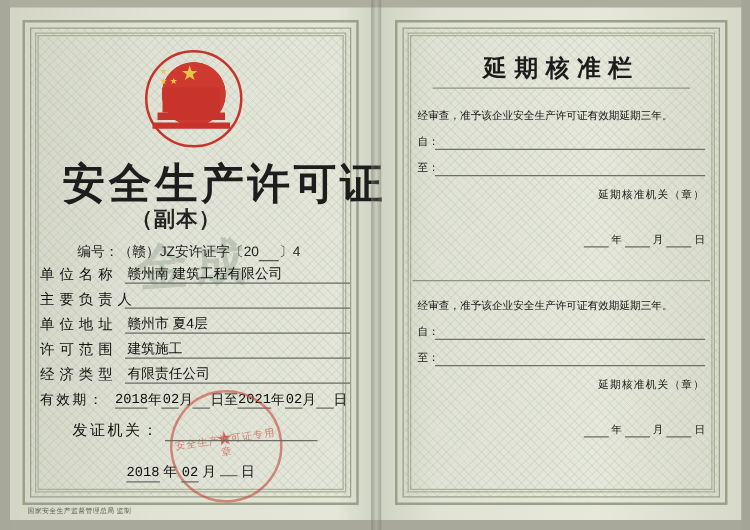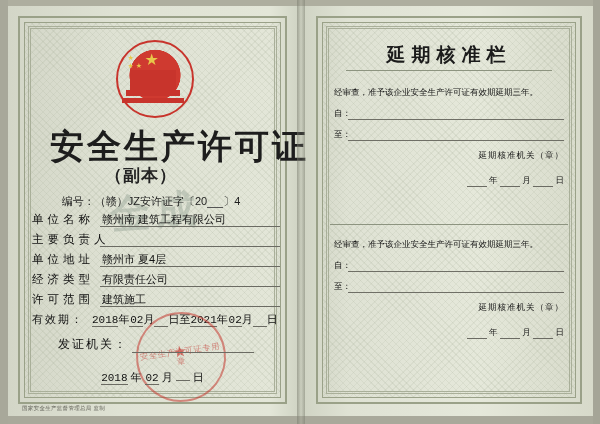--- a/index.html
+++ b/index.html
@@ -138,21 +138,21 @@
   }
   .rtitle-rule{
     position:absolute;top:64px;left:40px;width:206px;height:1px;background:#8d9480;
   }
   .block{position:absolute;left:28px;width:230px;font-size:8.5px;color:#151515;}
   .block .bline{margin-bottom:10px;line-height:12px;}
   .block .from,.block .to{margin:0 0 9px 0;display:flex;align-items:flex-end;}
   .block .from span.k,.block .to span.k{width:14px;}
   .block .ln{flex:1;border-bottom:1px solid #6f6f66;height:10px;}
   .block .organ{text-align:right;margin-top:8px;font-size:8.5px;letter-spacing:1px;}
-  .block .dateline{text-align:right;margin-top:13px;font-size:8.5px;}
+  .block .dateline{text-align:right;margin-top:24px;font-size:8.5px;}
   .block .dateline .u{min-width:20px;}
   .sep{position:absolute;left:24px;width:238px;height:1px;background:#8d9480;}
 </style>
 </head>
 <body>
 
 <div class="doc">
 
   <div class="edge-top"></div>
   <div class="edge-bottom"></div>
@@ -188,26 +188,26 @@
       </div>
       <div class="field">
         <span class="flabel">主要负责人</span>
         <span class="fvalue"></span>
       </div>
       <div class="field">
         <span class="flabel">单位地址</span>
         <span class="fvalue">赣州市                 夏4层</span>
       </div>
       <div class="field">
+        <span class="flabel">许可范围</span>
+        <span class="fvalue">建筑施工</span>
+      </div>
+      <div class="field">
         <span class="flabel">经济类型</span>
         <span class="fvalue">有限责任公司</span>
-      </div>
-      <div class="field">
-        <span class="flabel">许可范围</span>
-        <span class="fvalue">建筑施工</span>
       </div>
 
       <div class="field-valid">
         <span class="flabel">有效期：</span>
         <span class="u">2018</span>
         <span>年</span>
         <span class="u w2">02</span>
         <span>月</span>
         <span class="u w2"></span>
         <span>日</span>

